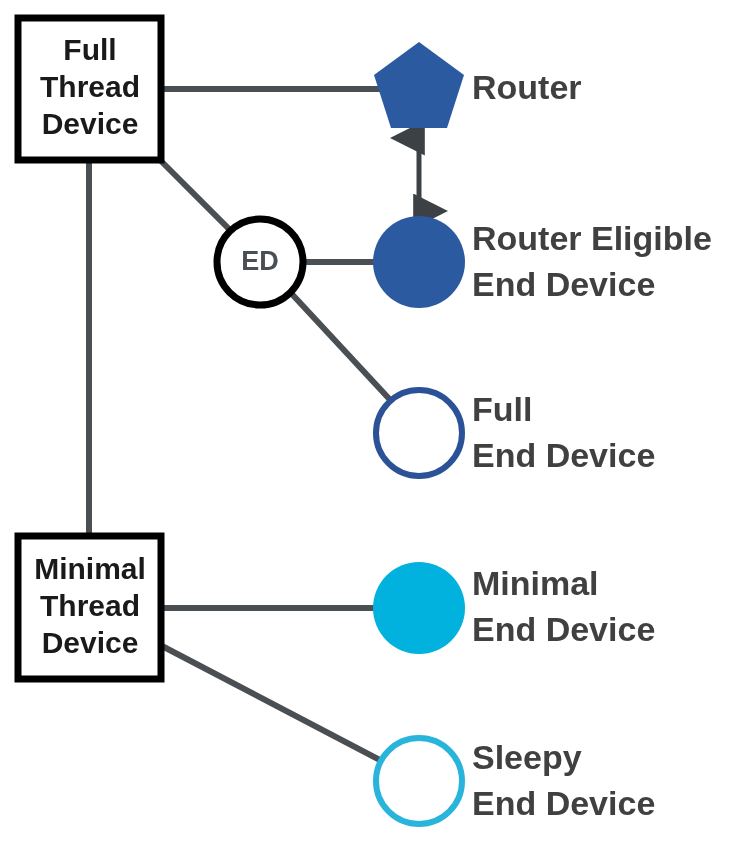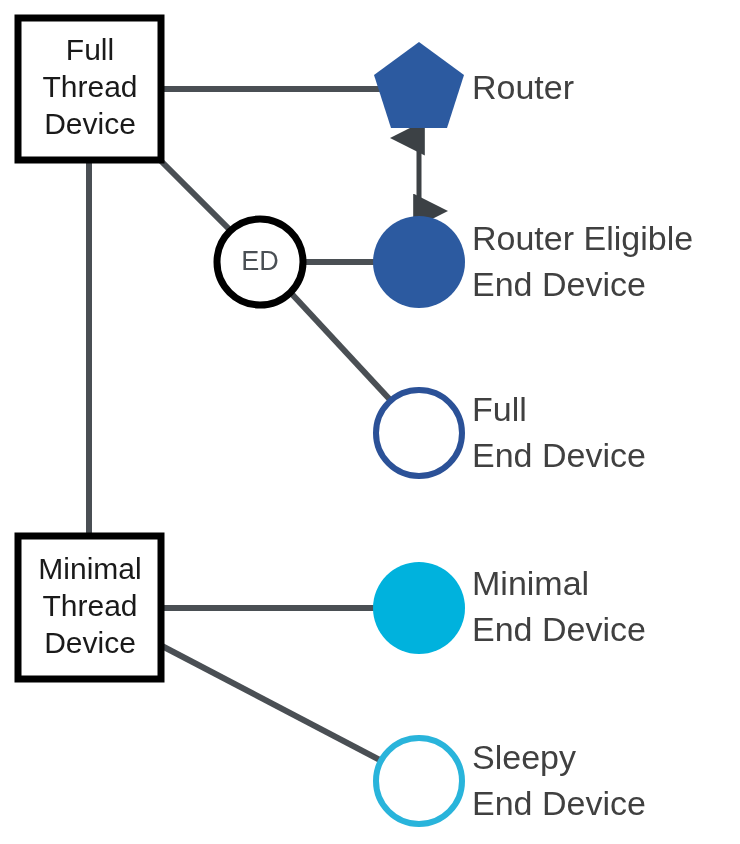--- a/index.html
+++ b/index.html
@@ -12,20 +12,21 @@
     width: 740px;
     height: 844px;
     overflow: hidden;
     font-family: "Liberation Sans", "DejaVu Sans", sans-serif;
   }
   #diagram-root {
     position: relative;
     width: 596px;
     height: 844px;
     background: #ffffff;
+    font-weight: bold;
   }
   svg#diagram-canvas {
     position: absolute;
     top: 0;
     left: 0;
     width: 740px;
     height: 844px;
     display: block;
   }
   .node-box-label {

